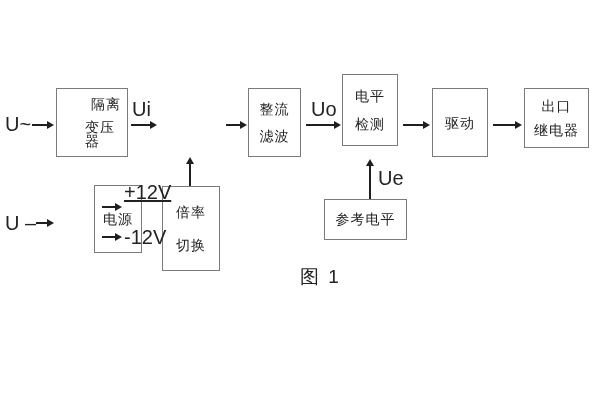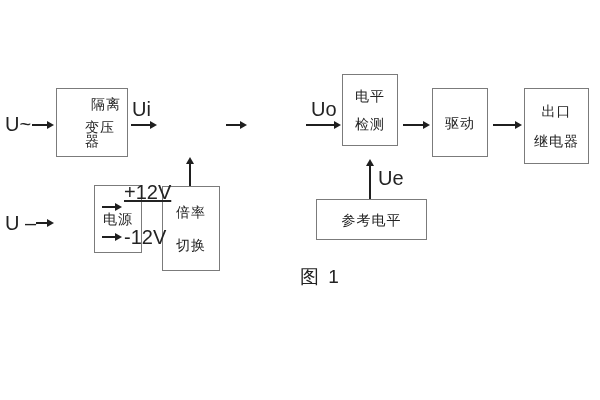--- a/index.html
+++ b/index.html
@@ -24,40 +24,44 @@
 </style>
 </head>
 <body>
 
 <div id="canvas">
 
   <div class="box" style="left:56px;top:88px;width:72px;height:69px;padding-left:28px;">
     <span>隔离</span>
     <span>变压器</span>
   </div>
+  <div class="box" style="left:248px;top:88px;width:53px;height:69px;">
+    <span>整流</span>
+    <span>滤波</span>
+  </div>
   <div class="box" style="left:342px;top:74px;width:56px;height:72px;">
     <span>电平</span>
     <span>检测</span>
   </div>
   <div class="box single" style="left:432px;top:88px;width:56px;height:69px;">
     <span>驱动</span>
   </div>
-  <div class="box" style="left:524px;top:88px;width:65px;height:76px;">
+  <div class="box" style="left:524px;top:88px;width:65px;height:60px;">
     <span>出口</span>
     <span>继电器</span>
   </div>
 
   <div class="box single" style="left:48px;top:185px;width:48px;height:68px;margin-left:46px;">
     <span>电源</span>
   </div>
   <div class="box" style="left:162px;top:186px;width:58px;height:85px;">
     <span>倍率</span>
     <span>切换</span>
   </div>
-  <div class="box single" style="left:316px;top:199px;width:111px;height:41px;">
+  <div class="box single" style="left:324px;top:199px;width:83px;height:41px;font-family:Liberation Serif, serif;">
     <span>参考电平</span>
   </div>
 
   <span class="lbl" style="left:5px;top:116px;">U~</span>
   <span class="lbl" style="left:5px;top:215px;">U –</span>
 
   <span class="lbl" style="left:132px;top:101px;">Ui</span>
   <span class="lbl" style="left:311px;top:101px;">Uo</span>
   <span class="lbl" style="left:378px;top:170px;">Ue</span>
 

